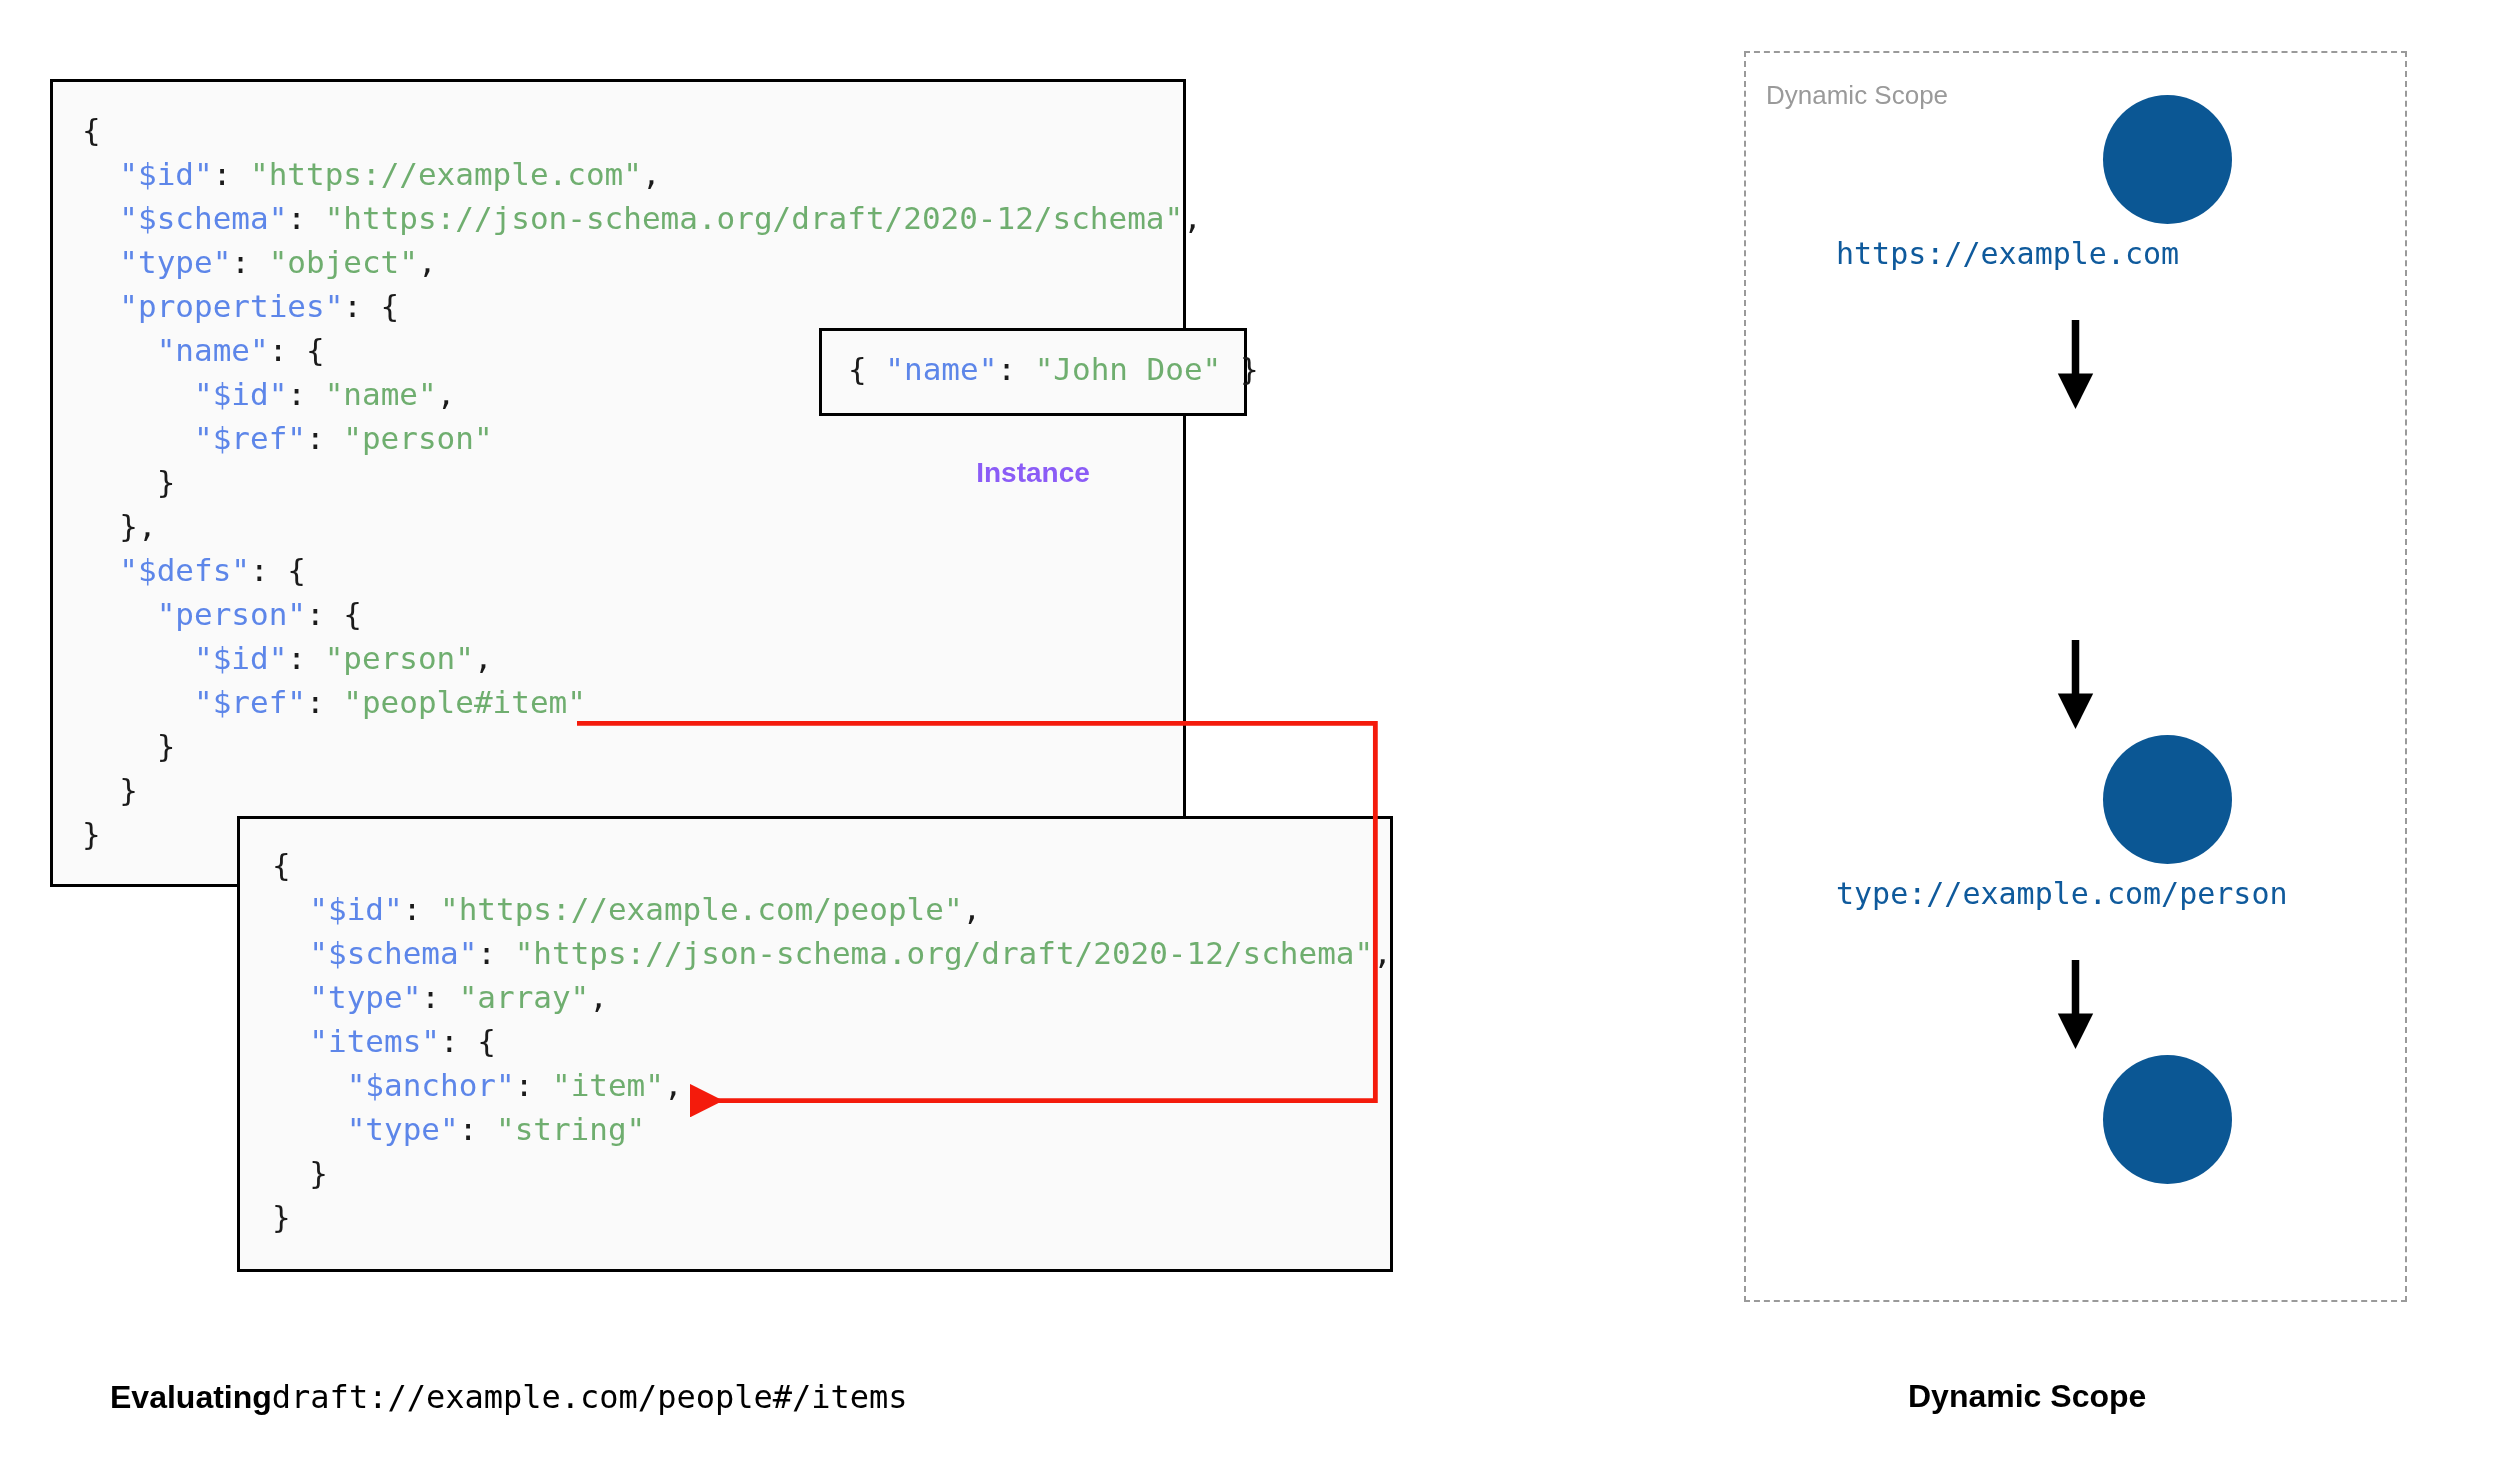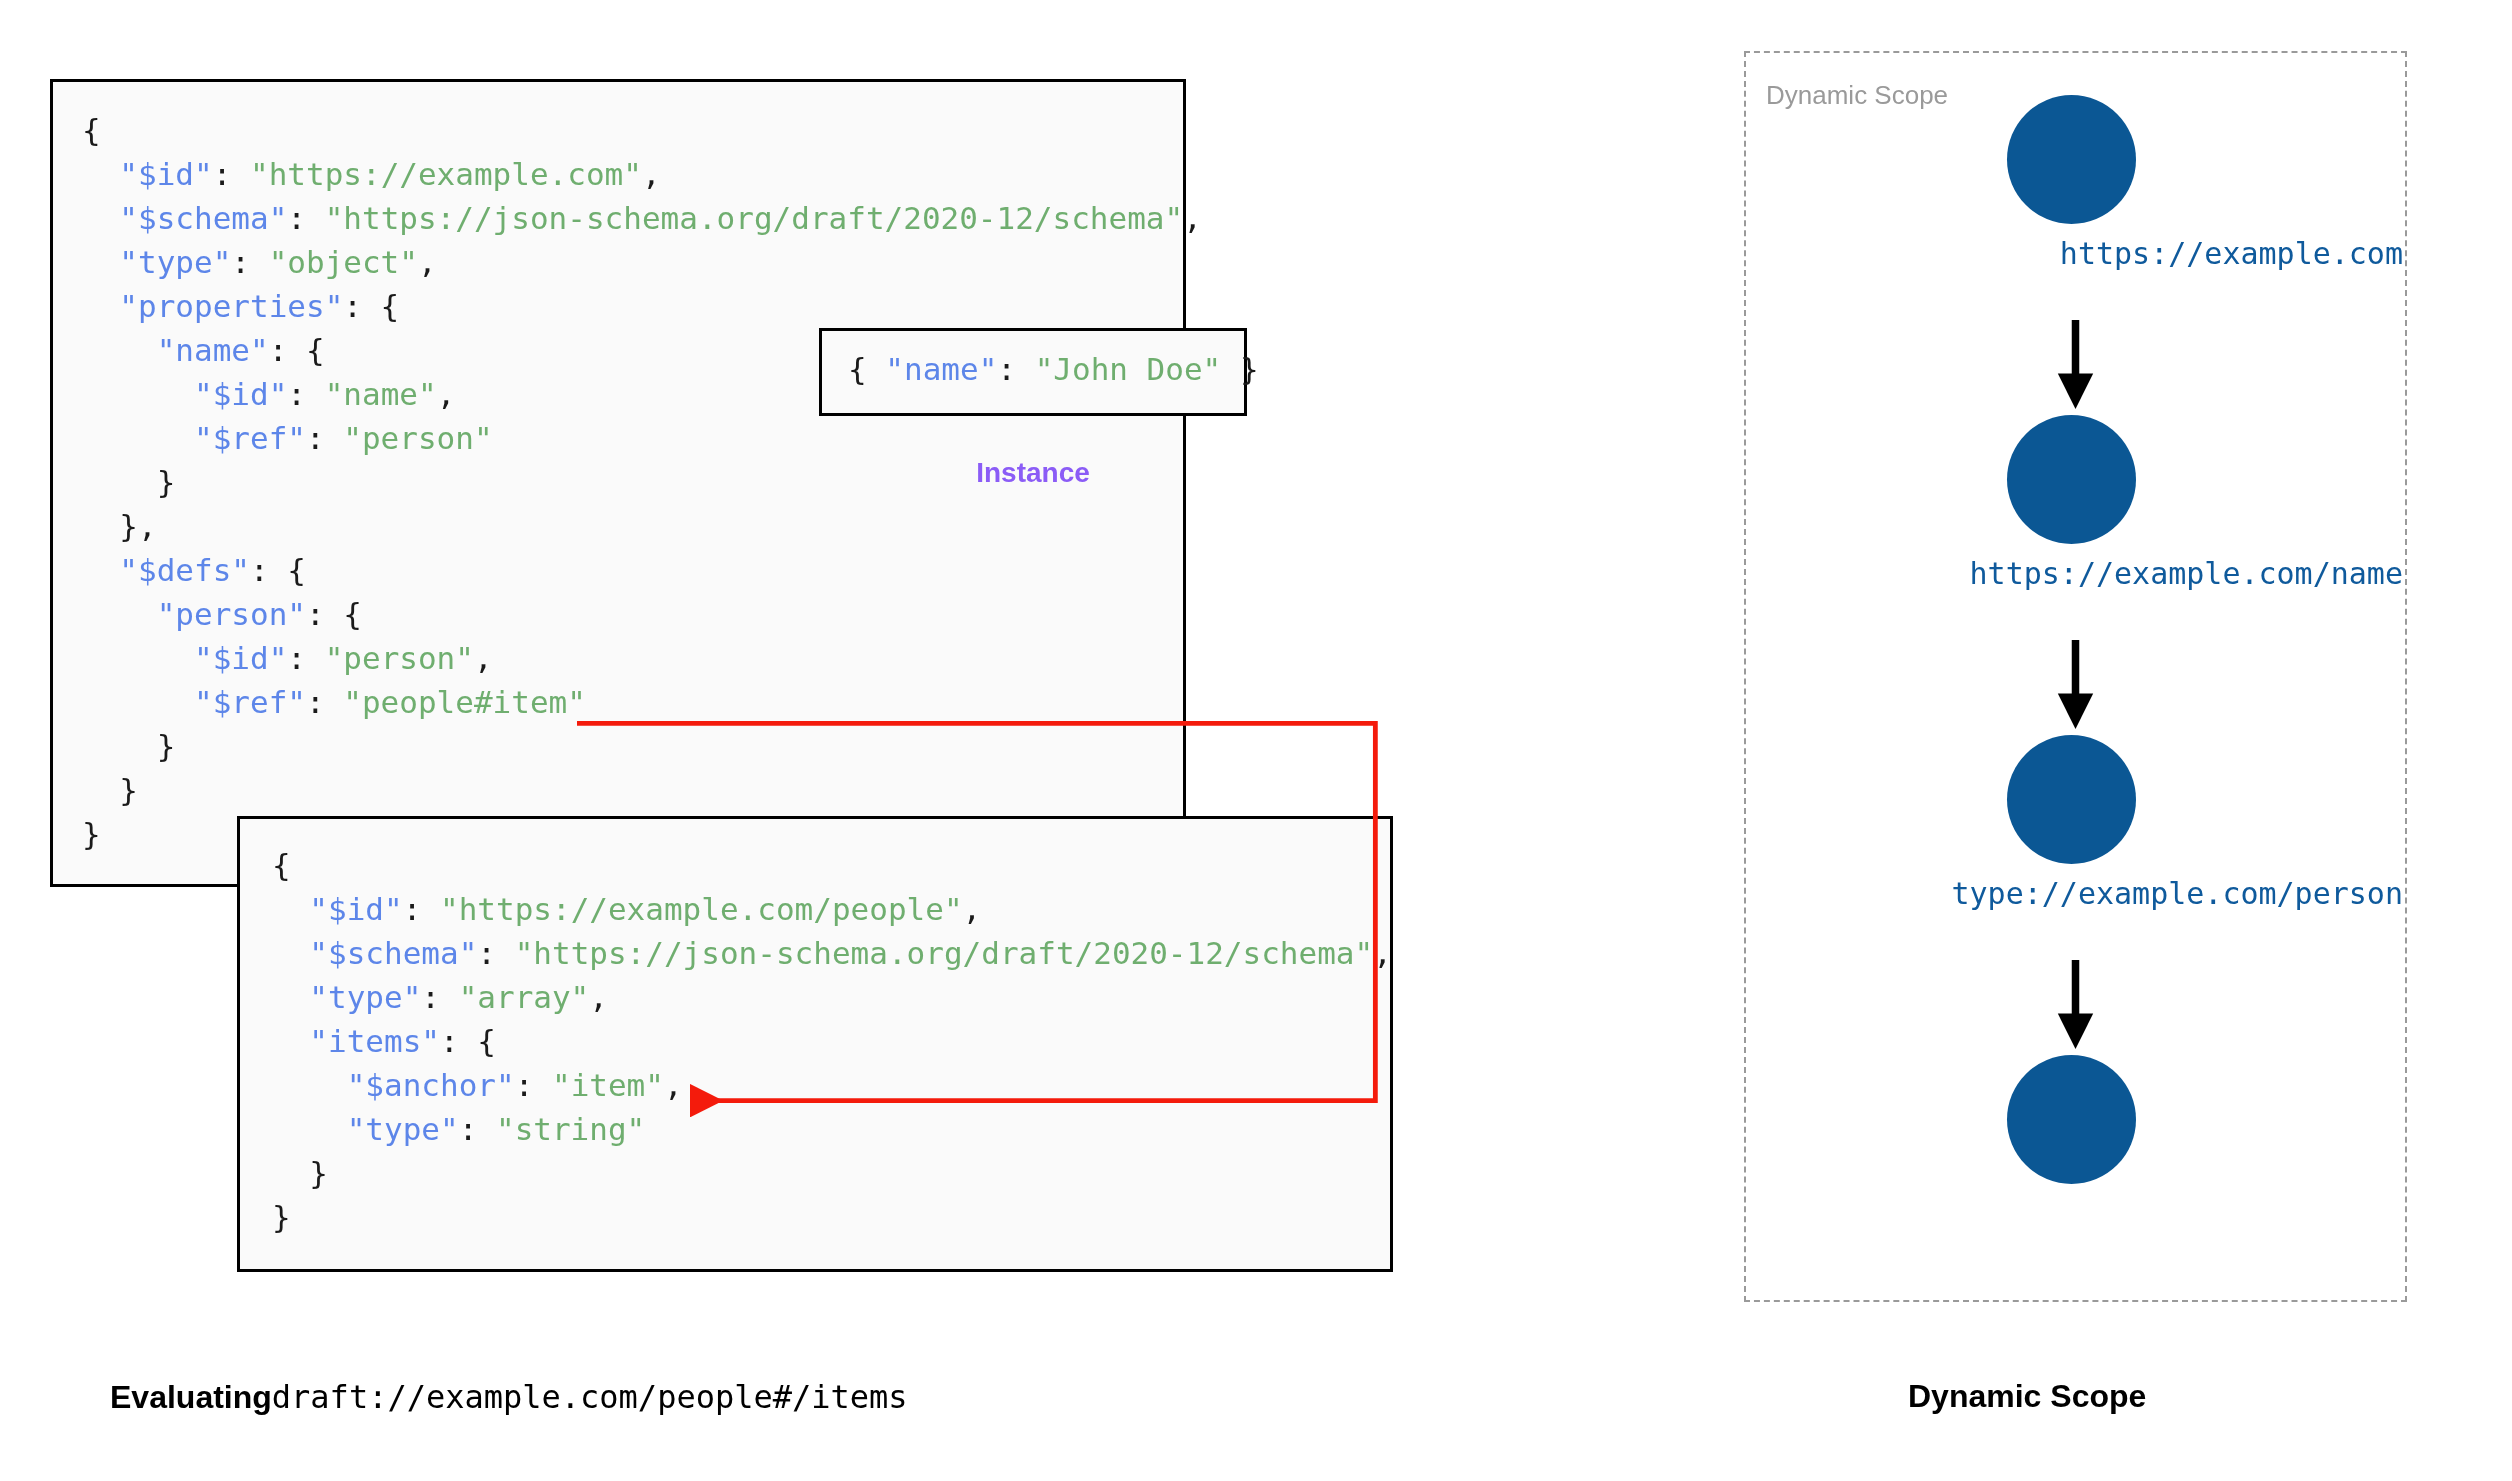--- a/index.html
+++ b/index.html
@@ -139,22 +139,22 @@
   #dynamic-scope-label {
     position: absolute;
     left: 1766px;
     top: 80px;
     font-size: 26px;
     color: #9a9a9a;
   }
   .scope-node {
     position: absolute;
     width: 663px;
-    left: 1740px;
-    text-align: right;
+    left: 1836px;
+    text-align: left;
   }
   .scope-circle {
     width: 129px;
     height: 129px;
     border-radius: 50%;
     background: #0b5794;
     margin: 0 auto;
   }
   .scope-url {
     font-family: "DejaVu Sans Mono", "Liberation Mono", monospace;
@@ -209,24 +209,20 @@
     <div class="scope-circle"></div>
     <div class="scope-url">https://example.com</div>
   </div>
   <div class="scope-arrow" style="top:320px;">
     <svg width="59" height="90" viewBox="0 0 110 168">
       <rect x="48" y="0" width="14" height="108" fill="#000000"></rect>
       <polygon points="22,100 88,100 55,166" fill="#000000"></polygon>
     </svg>
   </div>
 
-  <div class="scope-node" style="top:415px;">
-    <div class="scope-circle"></div>
-    <div class="scope-url">https://example.com/name</div>
-  </div>
   <div class="scope-arrow" style="top:640px;">
     <svg width="59" height="90" viewBox="0 0 110 168">
       <rect x="48" y="0" width="14" height="108" fill="#000000"></rect>
       <polygon points="22,100 88,100 55,166" fill="#000000"></polygon>
     </svg>
   </div>
 
   <div class="scope-node" style="top:735px;">
     <div class="scope-circle"></div>
     <div class="scope-url">type://example.com/person</div>

